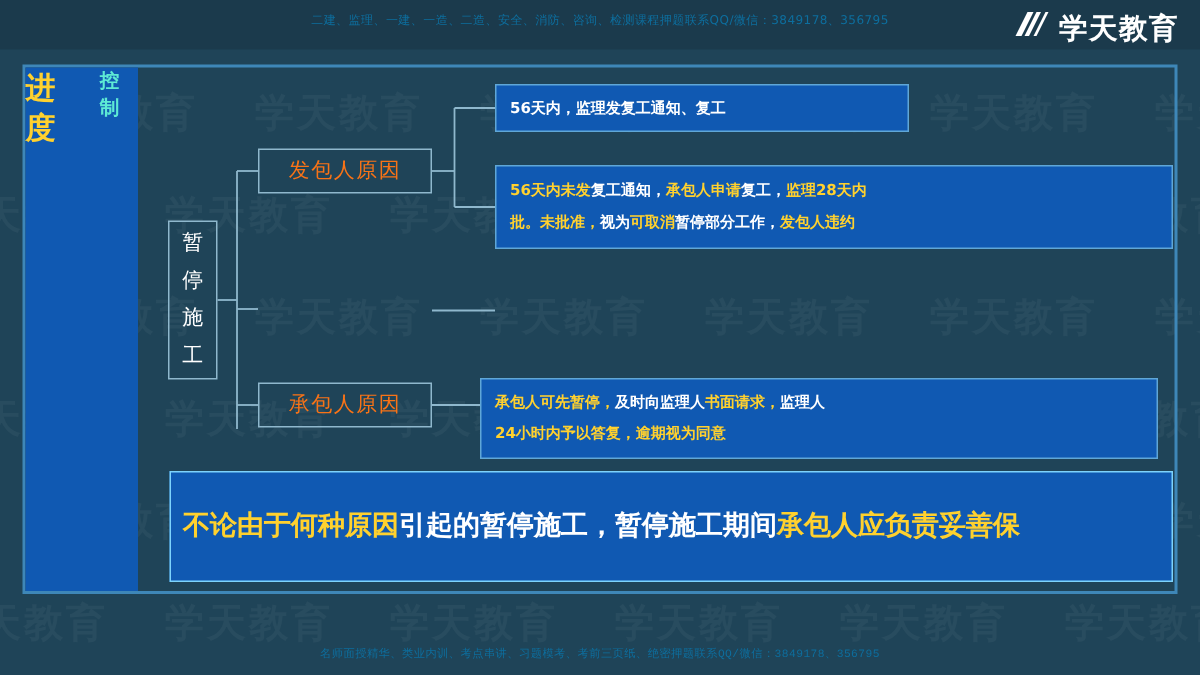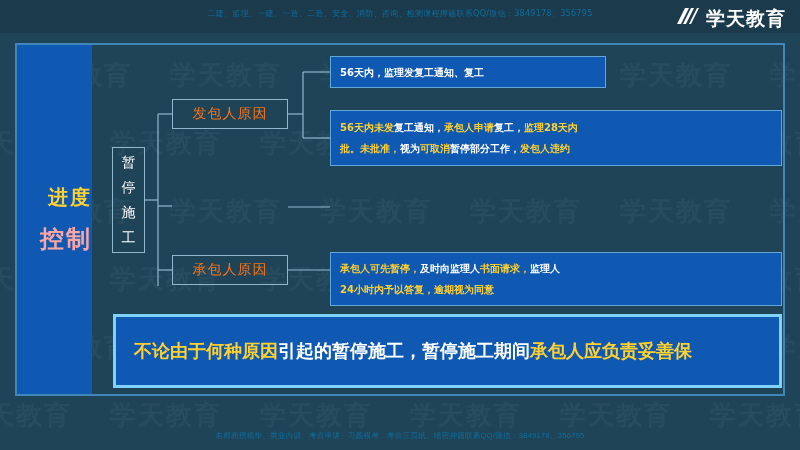--- a/index.html
+++ b/index.html
@@ -43,26 +43,26 @@
   
   #panel{
     position:absolute;left:15px;top:43px;width:770px;height:353px;
     border:2px solid #3e87b8;box-sizing:border-box;
   }
 
   
   #left-title{
     position:absolute;left:17px;top:45px;width:75px;height:349px;
     background:#1059b2;
-    display:flex;flex-direction:column;align-items:flex-end;justify-content:center;
+    display:flex;flex-direction:row;align-items:flex-start;justify-content:center;
     gap:12px;
   }
   #left-title .l1{color:#ffd12e;font-size:20px;font-weight:bold;letter-spacing:2px;
     font-family:"DejaVu Sans",sans-serif;}
-  #left-title .l2{color:#fca5a5;font-size:24px;font-weight:bold;letter-spacing:2px;
+  #left-title .l2{color:#5eead4;font-size:13px;font-weight:bold;letter-spacing:2px;
     font-family:"DejaVu Sans",sans-serif;}
 
   
   #root-node{
     position:absolute;left:112px;top:147px;width:33px;height:106px;
     border:1px solid #8fb8cd;box-sizing:border-box;
     display:flex;flex-direction:column;align-items:center;justify-content:center;
   }
   #root-node span{
     color:#ffffff;font-size:14px;line-height:25px;font-weight:500;
@@ -89,41 +89,41 @@
   }
   .cbox .ln{
     font-size:10px;line-height:21px;white-space:nowrap;
     font-family:"DejaVu Sans",sans-serif;font-weight:bold;
   }
   .y{color:#ffd12e;}
   .w{color:#ffffff;}
   #cbox-0{left:330px;top:56px;width:276px;height:32px;}
   #cbox-1{left:330px;top:110px;width:452px;height:56px;}
   #cbox-2{left:330px;top:192px;width:250px;height:30px;}
-  #cbox-3{left:330px;top:252px;width:452px;height:54px;}
+  #cbox-3{left:320px;top:252px;width:452px;height:54px;}
 
   
   #summary{
     position:absolute;left:113px;top:314px;width:669px;height:74px;
-    background:#1059b2;border:3px solid #7dd3fc;box-sizing:border-box;
-    display:flex;flex-direction:column;justify-content:center;padding:2px 18px;
+    background:#1059b2;border:1px solid #7dd3fc;box-sizing:border-box;
+    display:flex;flex-direction:column;justify-content:center;padding:2px 8px;
   }
   #summary .ln{
     font-size:18px;line-height:28px;font-weight:bold;white-space:nowrap;
     font-family:"DejaVu Sans",sans-serif;
   }
 
   
   #wires{position:absolute;left:0;top:0;width:800px;height:450px;pointer-events:none;}
 
   
   #footer{
     position:absolute;left:0;bottom:9px;width:800px;text-align:center;
     color:#0d6e9e;font-size:7.5px;letter-spacing:.3px;white-space:nowrap;
-    font-family:Liberation Sans, sans-serif;
+    font-family:Liberation Mono, monospace;
   }
 </style>
 </head>
 <body>
 
 <div id="watermarks">
     <div class="wm" style="left: -40px; top: -10px;">学天教育</div>
     <div class="wm" style="left: 110px; top: -10px;">学天教育</div>
     <div class="wm" style="left: 260px; top: -10px;">学天教育</div>
     <div class="wm" style="left: 410px; top: -10px;">学天教育</div>

